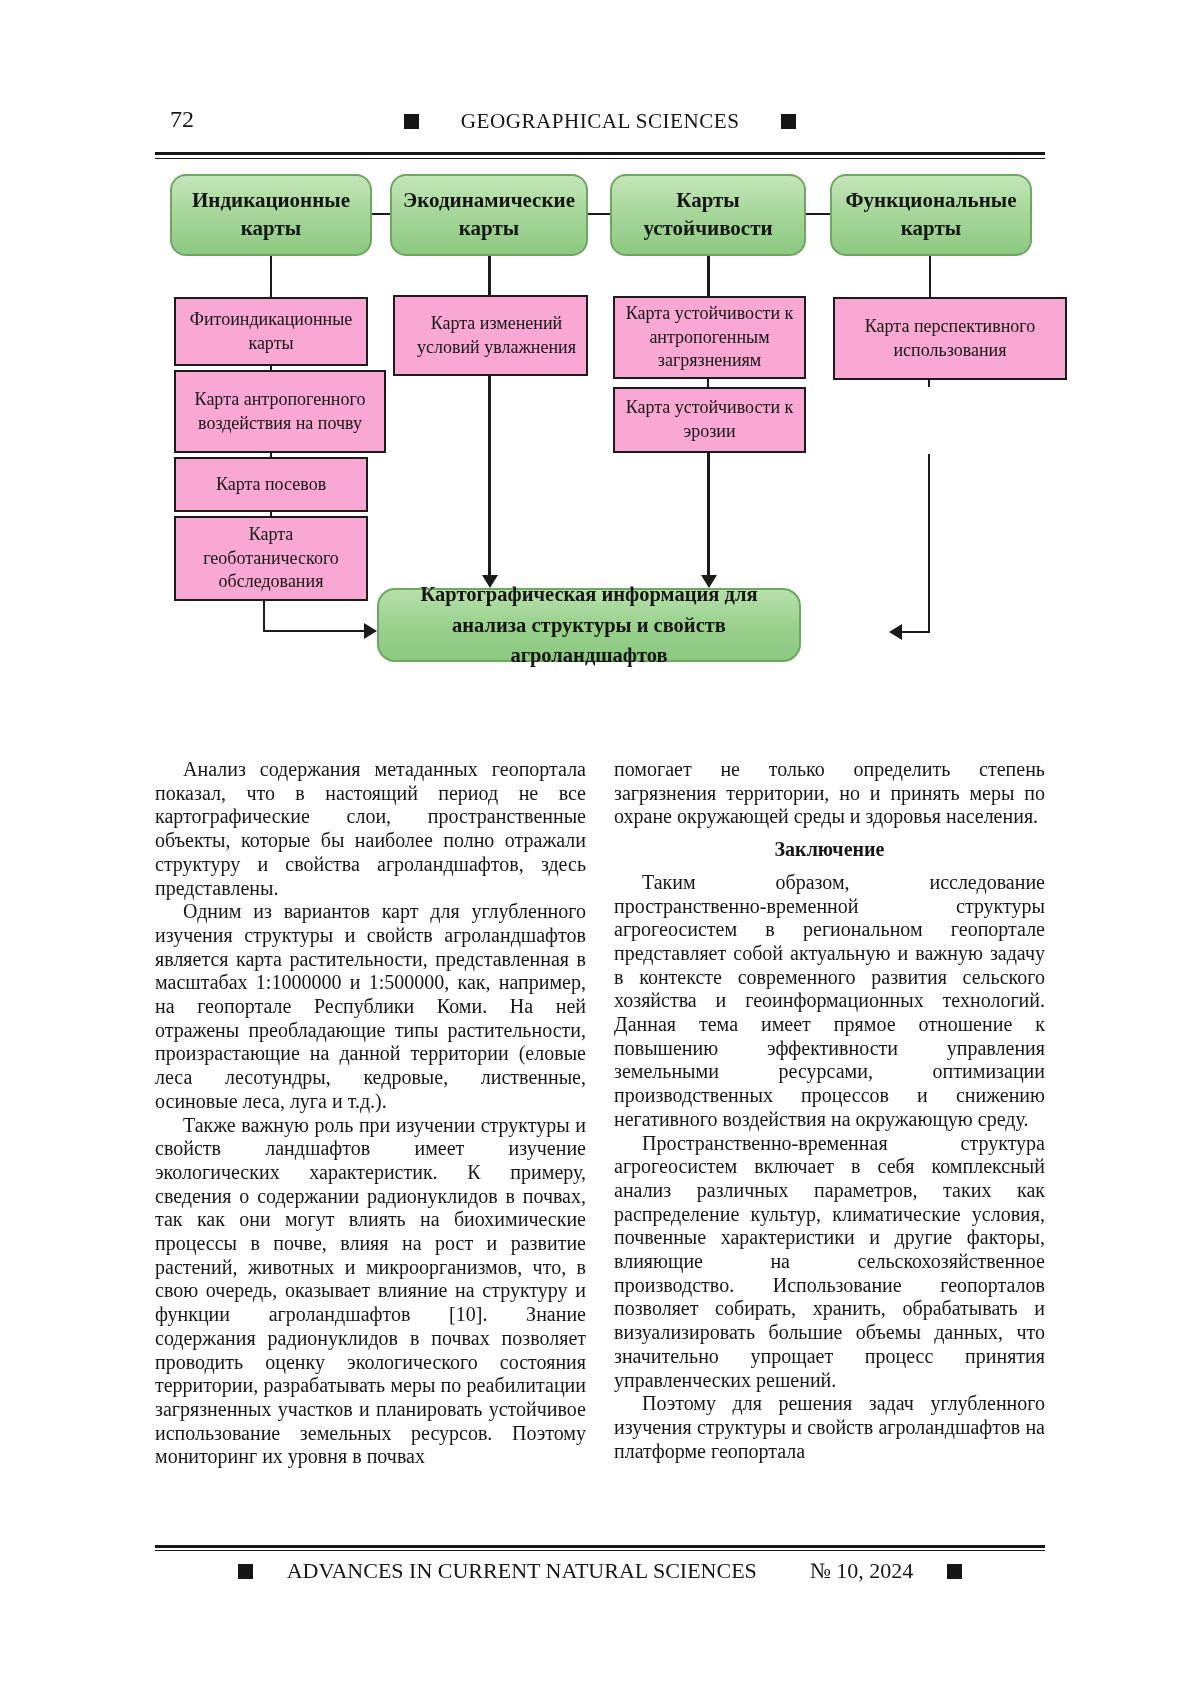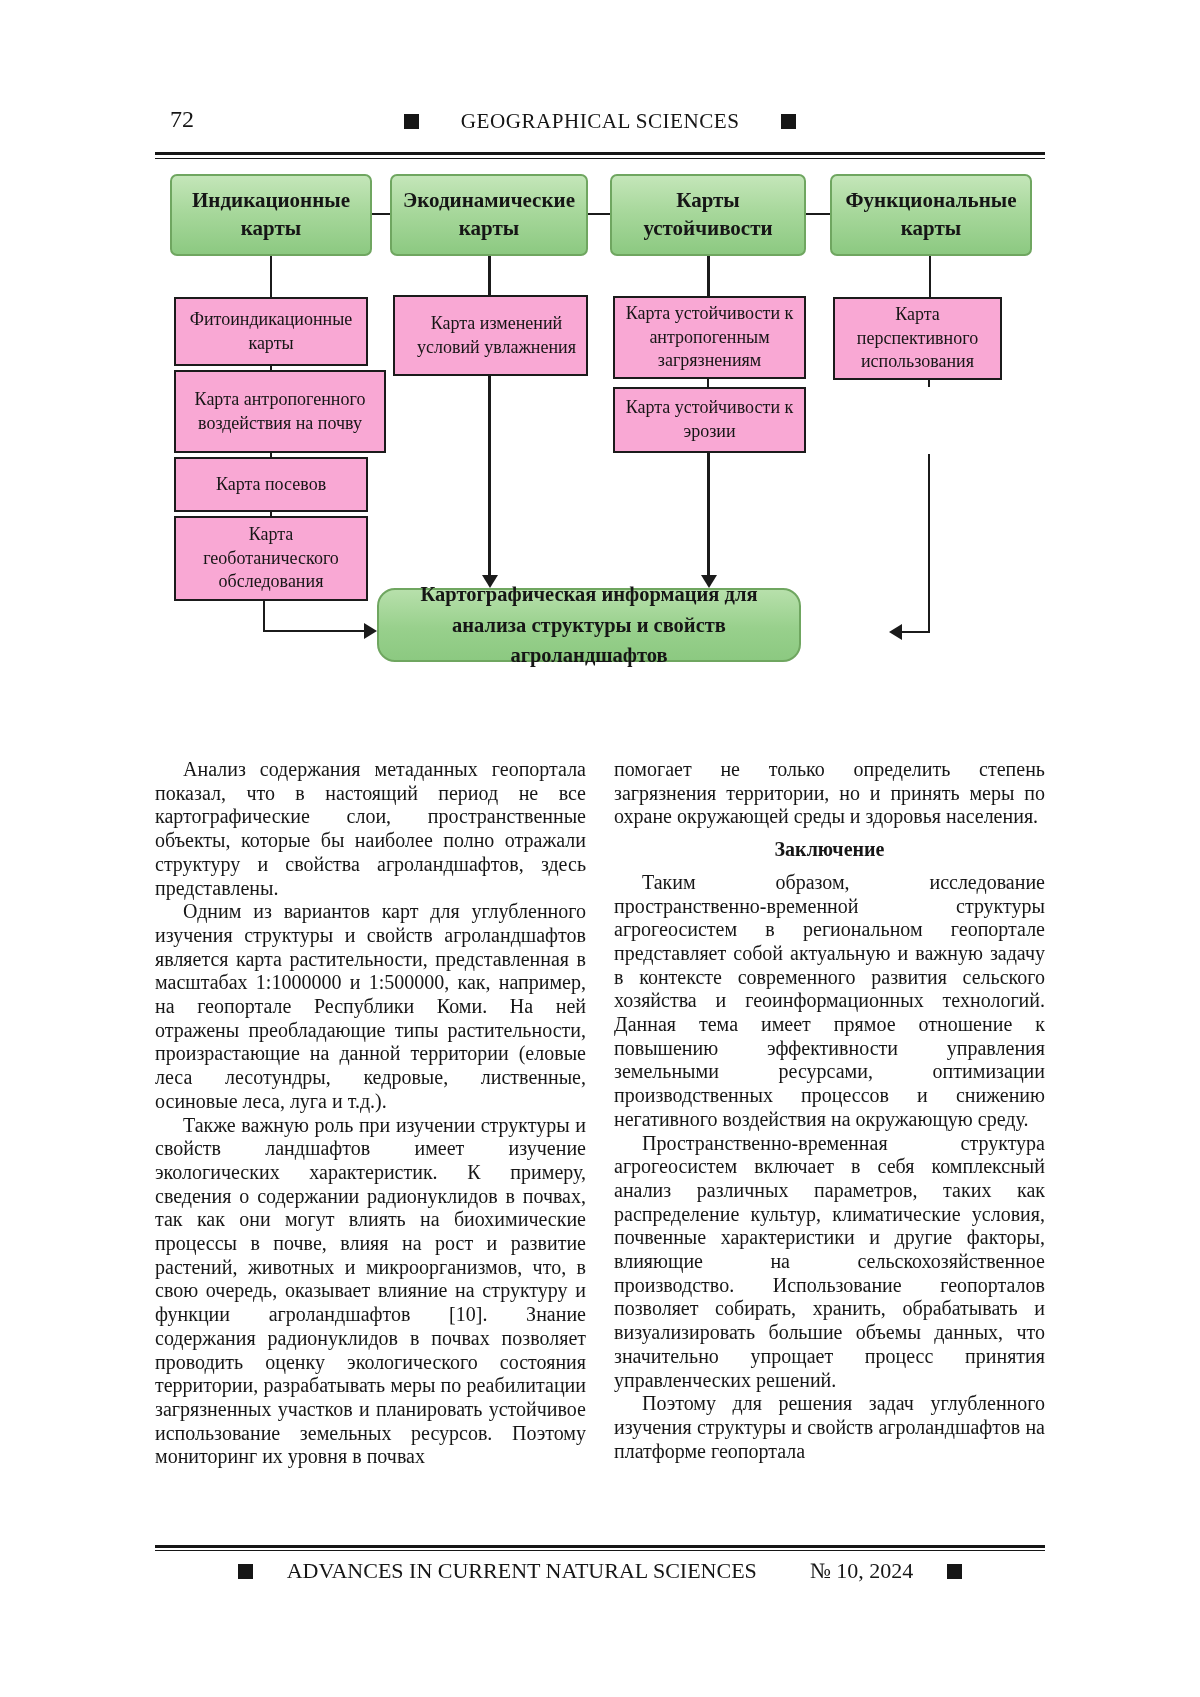--- a/index.html
+++ b/index.html
@@ -8,21 +8,21 @@
     font-family:"Liberation Serif","DejaVu Serif",serif;color:#161616;overflow:hidden;
   }
   
   .page-number{position:absolute;left:170px;top:106px;font-size:24px;}
   .running-head{position:absolute;left:155px;top:108px;width:890px;display:flex;align-items:center;justify-content:center;gap:36px;}
   .running-head .title{font-size:22px;letter-spacing:.5px;white-space:nowrap;transform:scaleX(.96);}
   .sq{width:15px;height:15px;background:#161616;flex:0 0 auto;}
   .head-rule{position:absolute;left:155px;top:152px;width:890px;height:7px;border-top:3px solid #161616;border-bottom:1px solid #161616;box-sizing:border-box;}
   
   .gbox{
-    position:absolute;box-sizing:border-box;border:2px solid #6fa660;border-radius:7px;
+    position:absolute;box-sizing:border-box;border:2px solid #6fa660;border-radius:16px;
     background:linear-gradient(180deg,#c4e6b9 0%,#a8d89c 45%,#8cc981 100%);
     display:flex;align-items:center;justify-content:center;text-align:center;
     font-weight:bold;font-size:21px;line-height:1.32;padding:4px 10px;
   }
   .wbox{
     position:absolute;box-sizing:border-box;border:2px solid #1b1b1b;background:#f9a8d4;
     display:flex;align-items:center;justify-content:center;text-align:center;
     font-size:18px;line-height:1.33;padding:4px 8px;
   }
   .result-box{
@@ -88,21 +88,21 @@
   <div class="wbox" style="left:393px;top:295px;width:195px;height:81px;padding-left:20px;">Карта изменений условий увлажнения</div>
   <div class="ln" style="left:488px;top:376px;width:3px;height:200px;"></div>
   <div class="ah ah-down" style="left:482px;top:575px;"></div>
 
   <div class="wbox" style="left:613px;top:296px;width:193px;height:83px;">Карта устойчивости к антропогенным загрязнениям</div>
   <div class="ln" style="left:707px;top:379px;width:2px;height:8px;"></div>
   <div class="wbox" style="left:613px;top:387px;width:193px;height:66px;">Карта устойчивости к эрозии</div>
   <div class="ln" style="left:707px;top:453px;width:3px;height:123px;"></div>
   <div class="ah ah-down" style="left:701px;top:575px;"></div>
 
-  <div class="wbox" style="left:833px;top:297px;width:169px;height:83px;">Карта перспективного использования</div>
+  <div class="wbox" style="left:833px;top:297px;width:234px;height:83px;">Карта перспективного использования</div>
   <div class="ln" style="left:928px;top:380px;width:2px;height:7px;"></div>
   <div class="ln" style="left:928px;top:454px;width:2px;height:179px;"></div>
   <div class="ln" style="left:902px;top:631px;width:28px;height:2px;"></div>
   <div class="ah ah-left" style="left:889px;top:624px;"></div>
 
   <div class="ln" style="left:263px;top:601px;width:2px;height:31px;"></div>
   <div class="ln" style="left:263px;top:630px;width:102px;height:2px;"></div>
   <div class="ah ah-right" style="left:364px;top:623px;"></div>
 
   <div class="result-box" style="left:377px;top:588px;width:424px;height:74px;">Картографическая информация для анализа структуры и свойств агроландшафтов</div>

